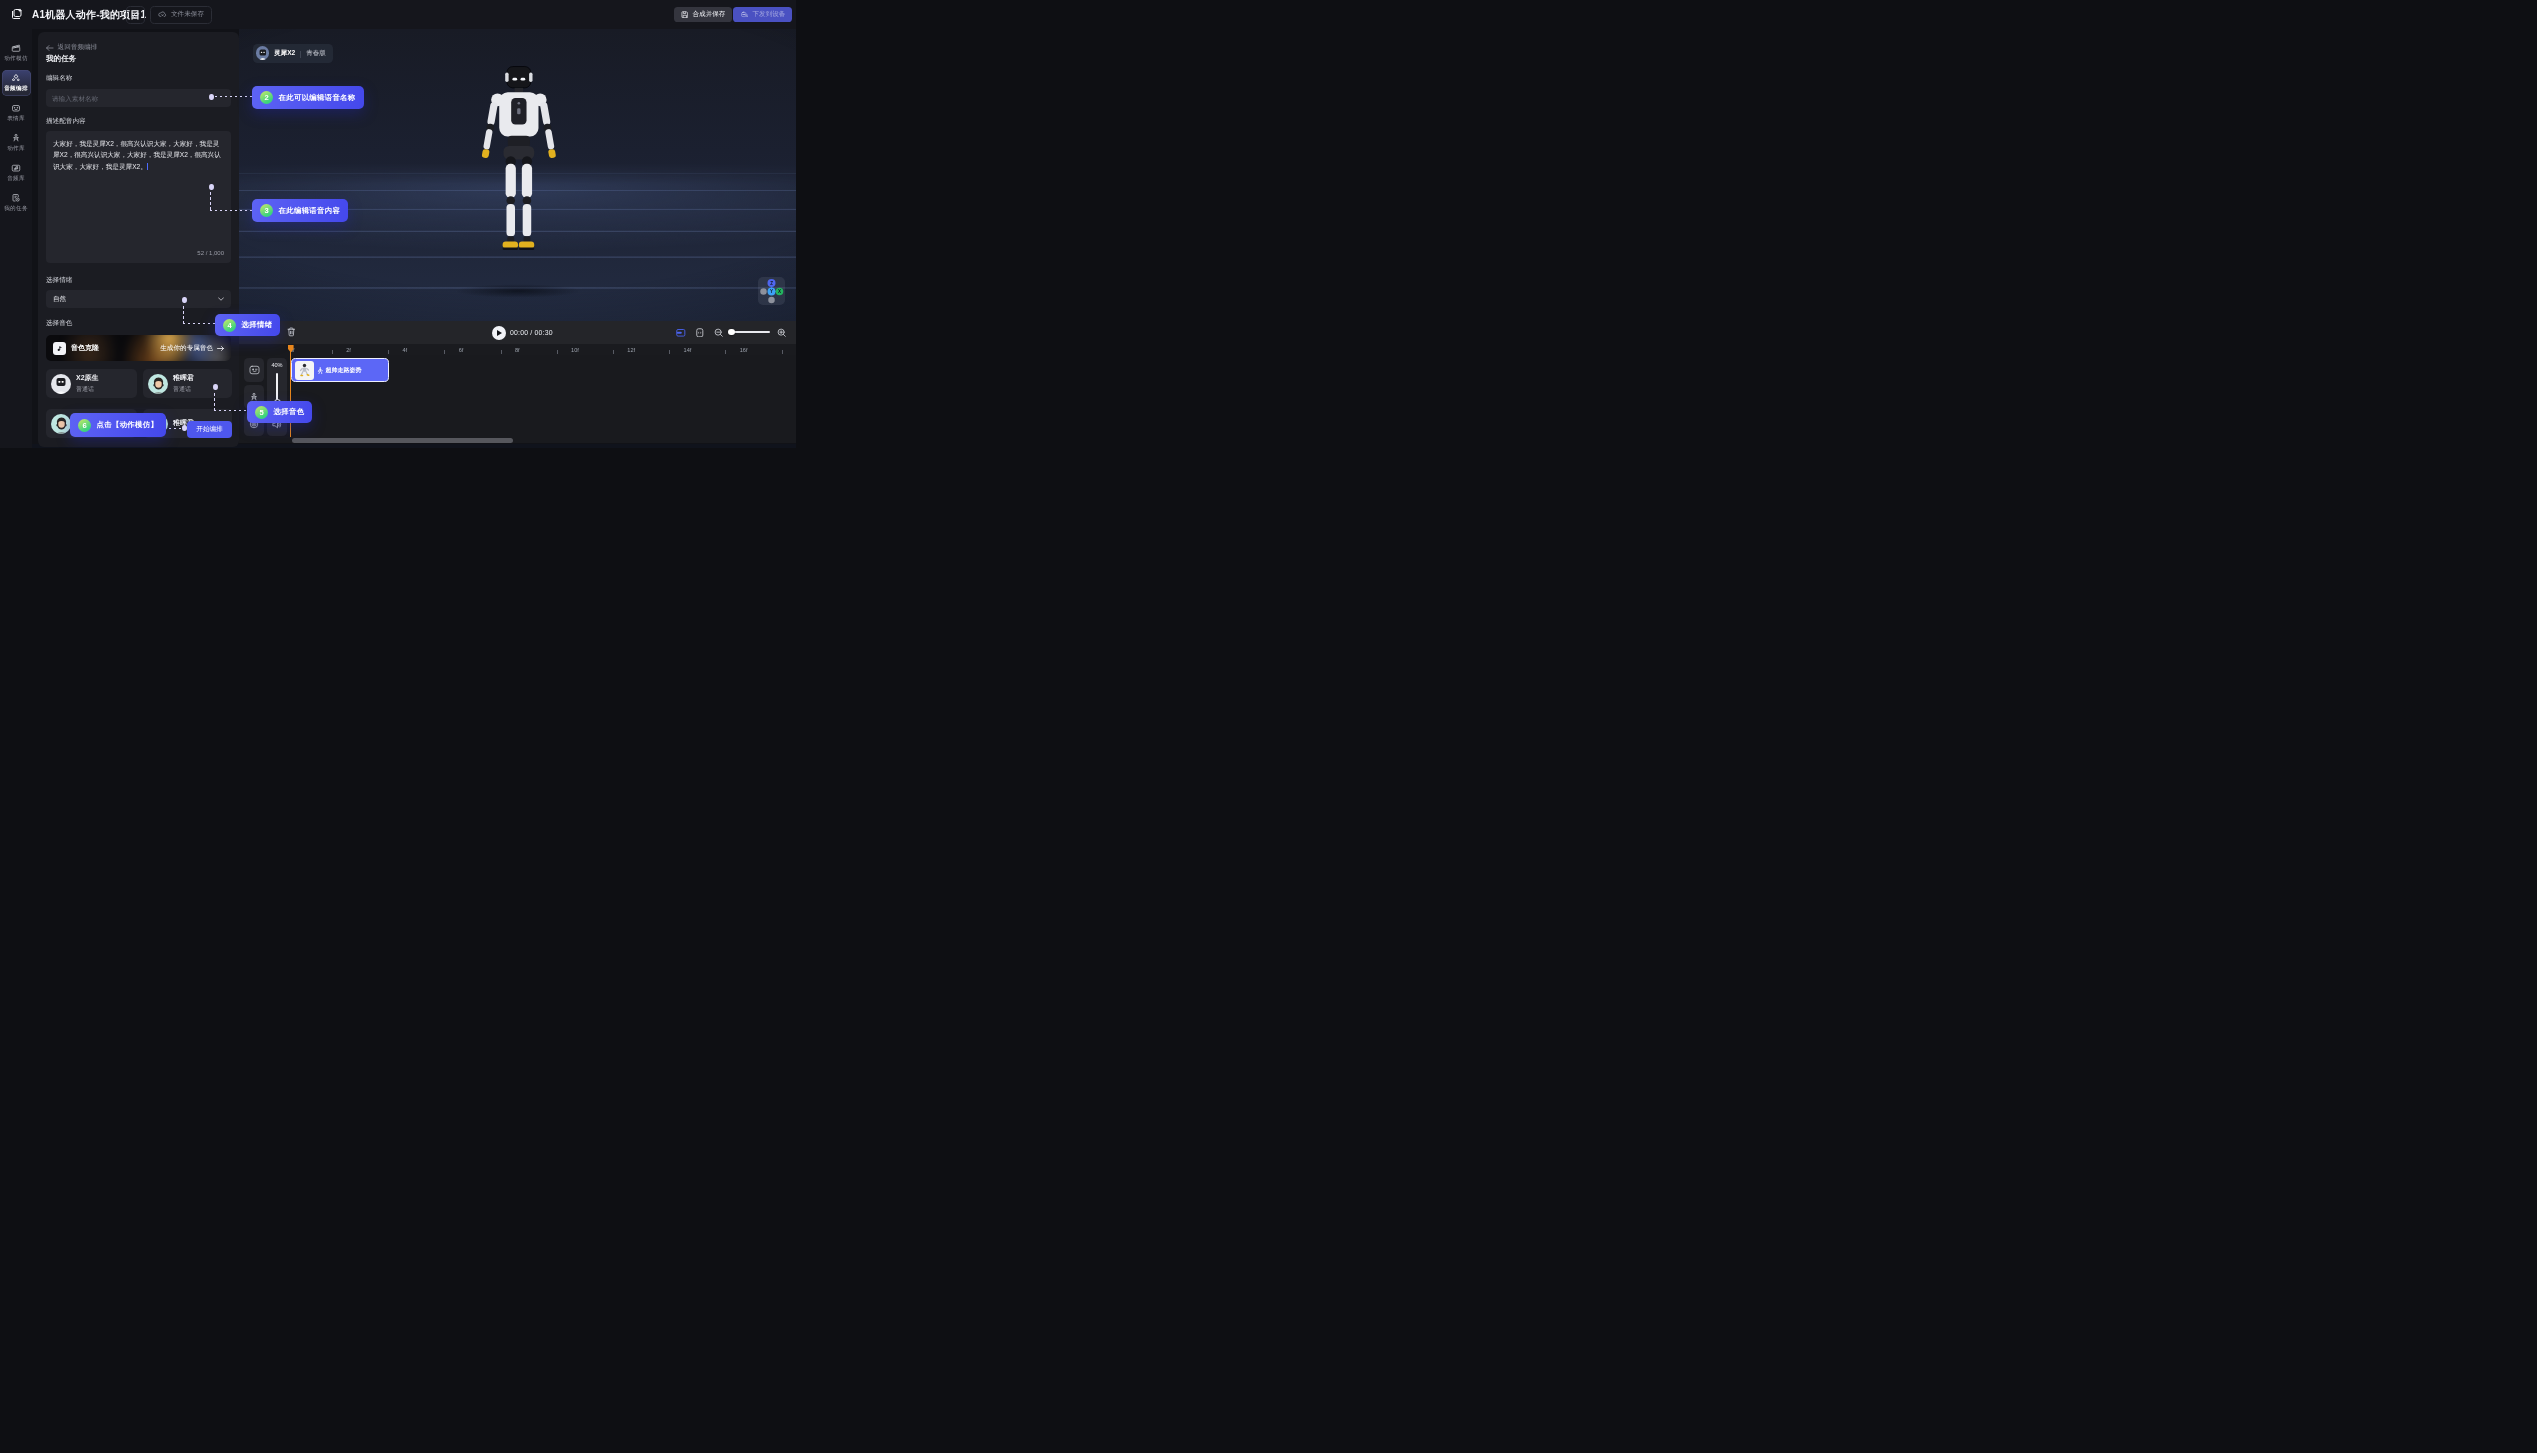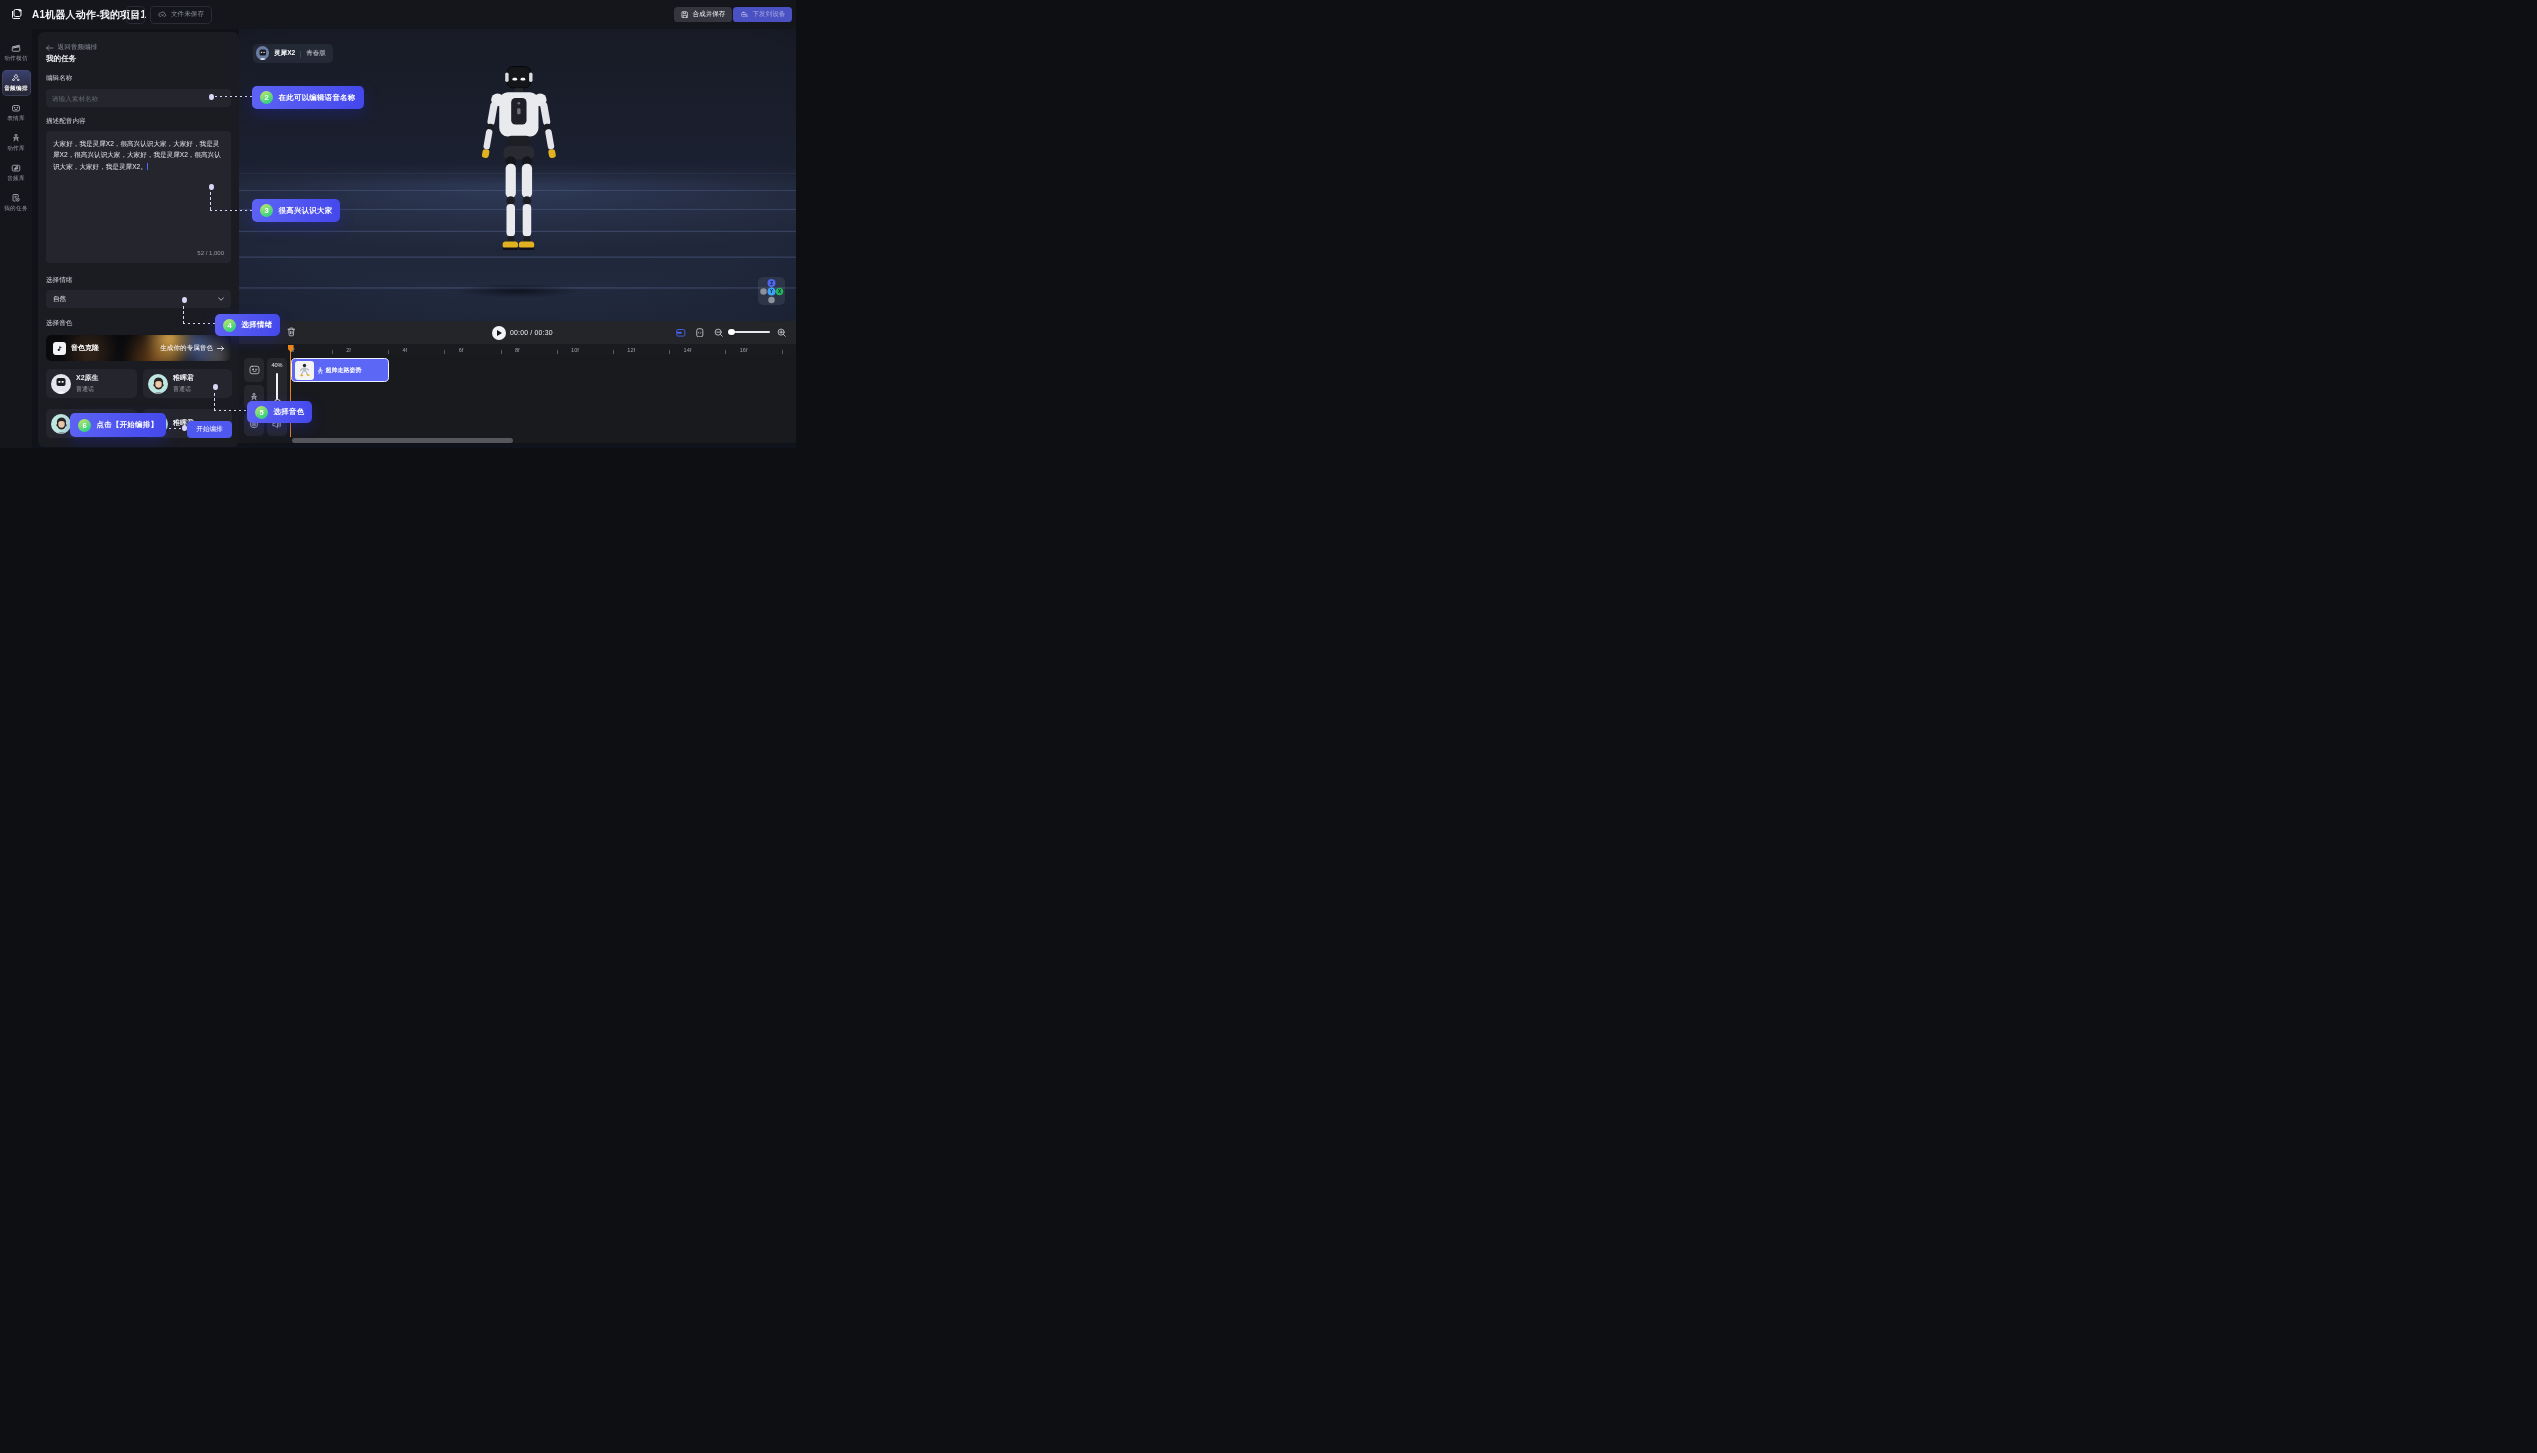--- a/index.html
+++ b/index.html
@@ -517,33 +517,33 @@
     <div class="hscroll"></div>
   </div>
   <div class="bottomstrip"></div>
 
   <div class="tip" style="left:252px; top:86px;">
     <span class="num">2</span>
     <span class="txt">在此可以编辑语音名称</span>
   </div>
   <div class="tip" style="left:252px; top:199px;">
     <span class="num">3</span>
-    <span class="txt">很高兴认识大家</span>
+    <span class="txt">在此编辑语音内容</span>
   </div>
   <div class="tip" style="left:215px; top:314px; height:22px;">
     <span class="num">4</span>
     <span class="txt">选择情绪</span>
   </div>
   <div class="tip" style="left:247px; top:401px; height:22px;">
     <span class="num">5</span>
     <span class="txt">选择音色</span>
   </div>
   <div class="tip" style="left:70px; top:413px; height:24px;">
     <span class="num">6</span>
-    <span class="txt">点击【开始编排】</span>
+    <span class="txt">点击【动作模仿】</span>
   </div>
 
   <span class="cdot" style="left:209px; top:94px;"></span>
   <span class="dlh" style="left:215px; top:96px; width:38px;"></span>
 
   <span class="cdot" style="left:209px; top:184px;"></span>
   <span class="dlv" style="left:210px; top:191px; height:19px;"></span>
   <span class="dlh" style="left:210px; top:210px; width:42px;"></span>
 
   <span class="cdot" style="left:182px; top:297px;"></span>

